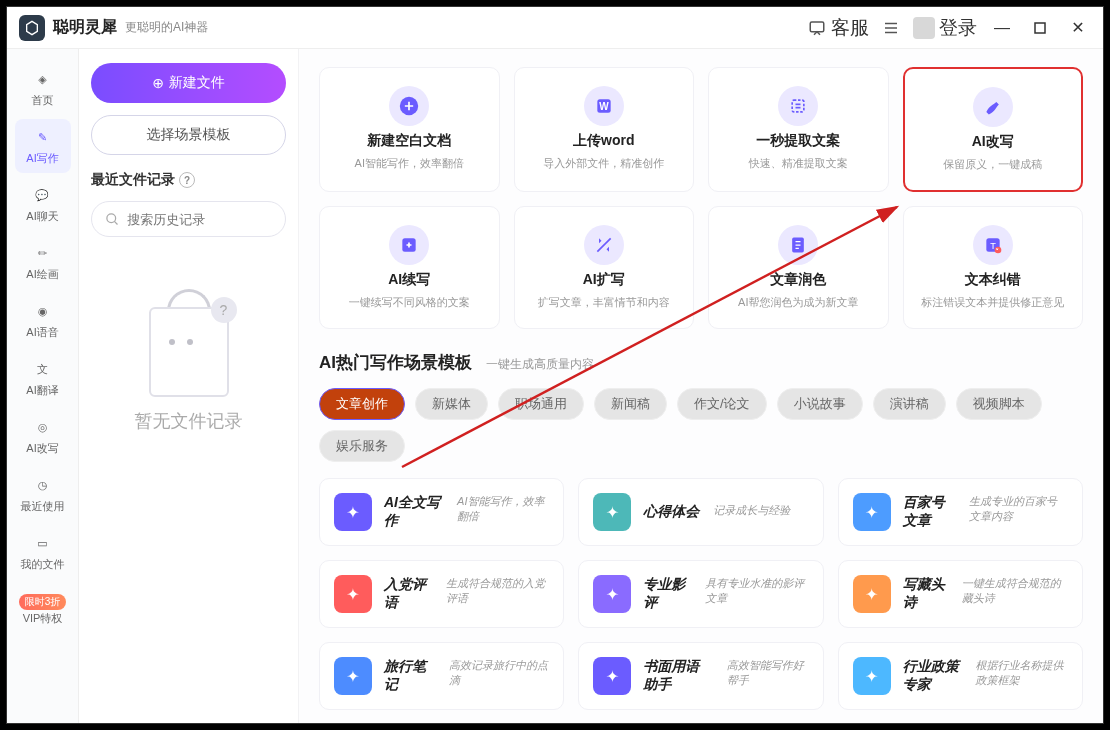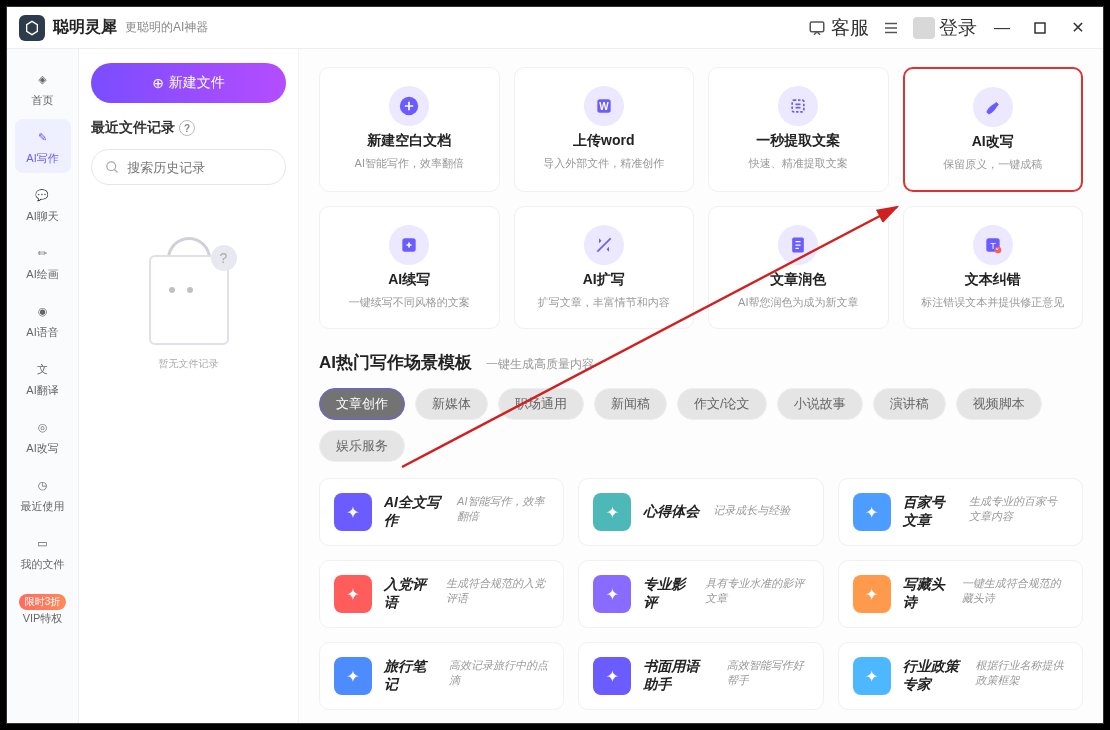--- a/index.html
+++ b/index.html
@@ -27,34 +27,34 @@
 .q-ico { width:16px; height:16px; border-radius:50%; border:1px solid #bbb; font-size:10px; color:#888; display:flex; align-items:center; justify-content:center; }
 .search { height:36px; border-radius:18px; border:1px solid #e5e5ee; display:flex; align-items:center; padding:0 12px; gap:6px; }
 .search input { border:none; outline:none; font-size:13px; color:#888; width:100%; background:transparent; }
 .empty { display:flex; flex-direction:column; align-items:center; margin-top:40px; gap:10px; }
 .empty-img { width:100px; height:110px; position:relative; }
 .clip { position:absolute; top:0; left:50%; transform:translateX(-50%); width:44px; height:26px; border:3px solid #d0d0d8; border-bottom:none; border-radius:22px 22px 0 0; }
 .paper { position:absolute; top:18px; left:10px; width:80px; height:90px; background:#fff; border:2px solid #e0e0e8; border-radius:6px; }
 .qbub { position:absolute; top:8px; right:2px; width:26px; height:26px; background:#e8e8f0; border-radius:50%; display:flex; align-items:center; justify-content:center; color:#aaa; font-size:14px; }
 .face { position:absolute; top:50px; left:30px; display:flex; gap:12px; }
 .eye { width:6px; height:6px; background:#c0c0c8; border-radius:50%; }
-.empty-txt { font-size:10px; color:#aaa; }
+.empty-txt { font-size:18px; color:#aaa; }
 .main { flex:1; padding:18px 20px; overflow-y:auto; background:#fdfdfe; }
 .grid4 { display:grid; grid-template-columns:repeat(4,1fr); gap:14px; }
 .card { background:#fff; border:1px solid #f0f0f5; border-radius:10px; padding:18px 10px; display:flex; flex-direction:column; align-items:center; gap:6px; cursor:pointer; position:relative; }
 .card.highlight { border:2px solid #e03030; }
 .card-ico { width:40px; height:40px; border-radius:50%; background:#ebe8ff; display:flex; align-items:center; justify-content:center; color:#6b5cff; font-size:18px; }
 .card-title { font-size:14px; font-weight:600; color:#222; }
 .card-desc { font-size:11px; color:#999; text-align:center; }
 .sec-hdr { display:flex; align-items:baseline; gap:14px; margin:22px 0 14px; }
 .sec-title { font-size:17px; font-weight:700; color:#222; }
 .sec-sub { font-size:12px; color:#999; }
 .tabs { display:flex; gap:10px; flex-wrap:wrap; margin-bottom:16px; }
 .tab { padding:6px 16px; border-radius:16px; font-size:13px; color:#666; background:#e5e5e5; border:1px solid #eee; cursor:pointer; }
-.tab.active { background:#737373; color:#fff; border-color:#6b5cff; }
+.tab.active { background:#c2410c; color:#fff; border-color:#6b5cff; }
 .grid3 { display:grid; grid-template-columns:repeat(3,1fr); gap:14px; }
 .tcard { background:#fff; border:1px solid #f0f0f5; border-radius:10px; padding:14px; display:flex; gap:12px; align-items:center; cursor:pointer; }
 .t-ico { width:38px; height:38px; border-radius:8px; display:flex; align-items:center; justify-content:center; color:#fff; font-size:16px; flex-shrink:0; }
 .t-txt { display:flex; flex-direction:row; gap:14px;font-style:italic; }
 .t-title { font-size:14px; font-weight:600; color:#222; }
 .t-desc { font-size:11px; color:#999; }
 .arrow { position:absolute; pointer-events:none; z-index:100; }
 svg { display:block; }
 </style>
 </head>
@@ -142,20 +142,23 @@
           <div class="sb-badge">限时3折</div>
           <div>VIP特权</div>
         </div>
       </div>
 
     <div class="leftpanel">
       <button class="btn-primary">
         <span>⊕</span>
         <span>新建文件</span>
       </button>
+      <button class="btn-outline">
+        <span>选择场景模板</span>
+      </button>
       <div class="recent-hdr">
         <span>最近文件记录</span>
         <span class="q-ico">?</span>
       </div>
       <div class="search">
         <span class="ic">
             <svg width="15" height="15" viewBox="0 0 24 24" fill="none" stroke="#aaa" stroke-width="2">
               <circle cx="10" cy="10" r="7"></circle>
               <line x1="20" y1="20" x2="15" y2="15"></line>
             </svg>

